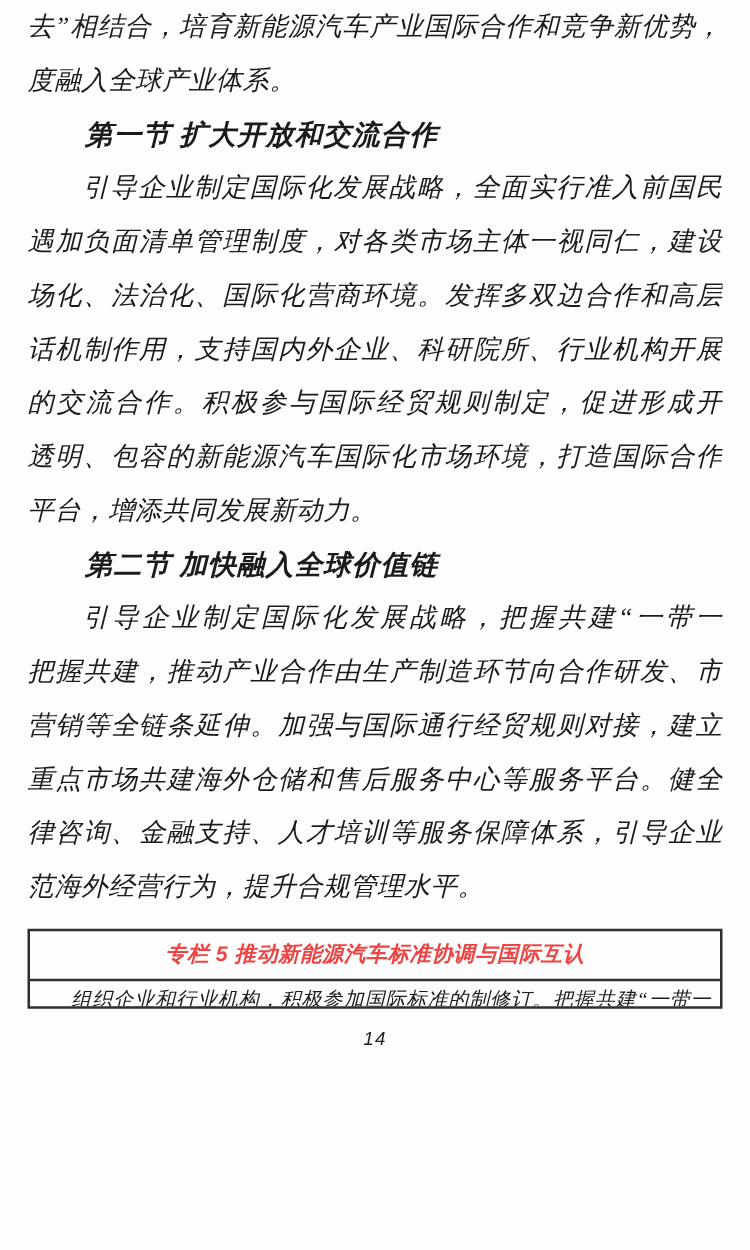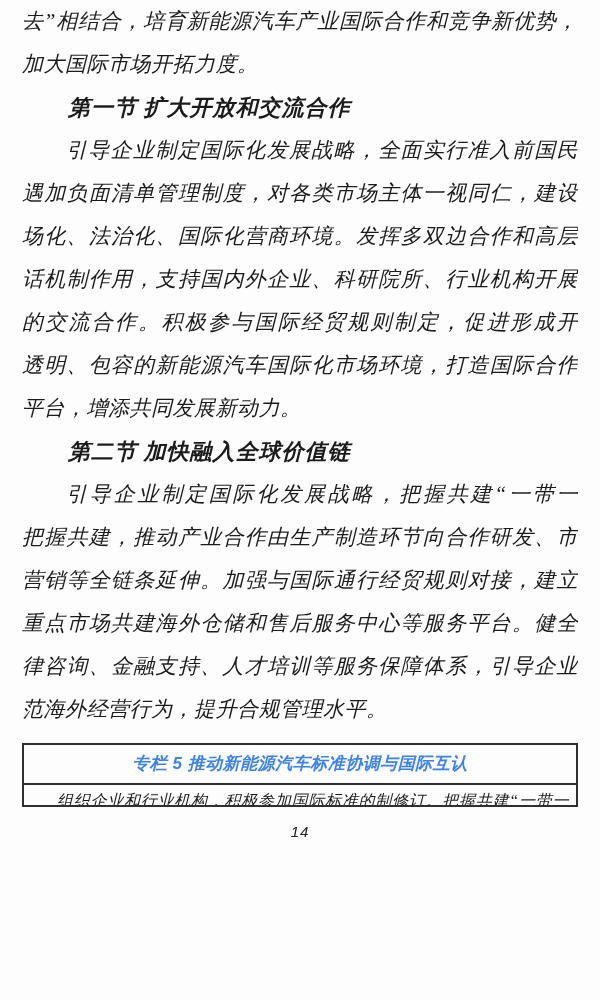--- a/index.html
+++ b/index.html
@@ -55,21 +55,21 @@
   }
   .box-header {
     height: 38px;
     line-height: 38px;
     text-align: center;
     font-weight: bold;
     font-size: 17px;
     letter-spacing: 0.5px;
     font-family: "Liberation Sans", "DejaVu Sans", sans-serif;
     border-bottom: 2px solid #2f2f2f;
-    color: #3b82f6;
+    color: #ef4444;
   }
   .box-body {
     height: 20px;
     line-height: 32px;
     font-size: 16px;
     letter-spacing: 0.5px;
     padding: 0 7px;
     text-indent: 26px;
     text-align: justify;
     text-align-last: justify;
@@ -85,21 +85,21 @@
     font-family: "Liberation Sans", "DejaVu Sans", sans-serif;
     color: #222222;
   }
 </style>
 </head>
 <body>
 
 <div class="page">
 
   <div class="line justify">去”相结合，培育新能源汽车产业国际合作和竞争新优势，深</div>
-  <div class="line end">加大国际市场开拓力度。</div>
+  <div class="line end">度融入全球产业体系。</div>
 
   <div class="line heading">第一节 扩大开放和交流合作</div>
 
   <div class="line indent justify">引导企业制定国际化发展战略，全面实行准入前国民待</div>
   <div class="line justify">遇加负面清单管理制度，对各类市场主体一视同仁，建设市</div>
   <div class="line justify">场化、法治化、国际化营商环境。发挥多双边合作和高层对</div>
   <div class="line justify">话机制作用，支持国内外企业、科研院所、行业机构开展研</div>
   <div class="line justify">的交流合作。积极参与国际经贸规则制定，促进形成开放、</div>
   <div class="line justify">透明、包容的新能源汽车国际化市场环境，打造国际合作新</div>
   <div class="line end">平台，增添共同发展新动力。</div>

